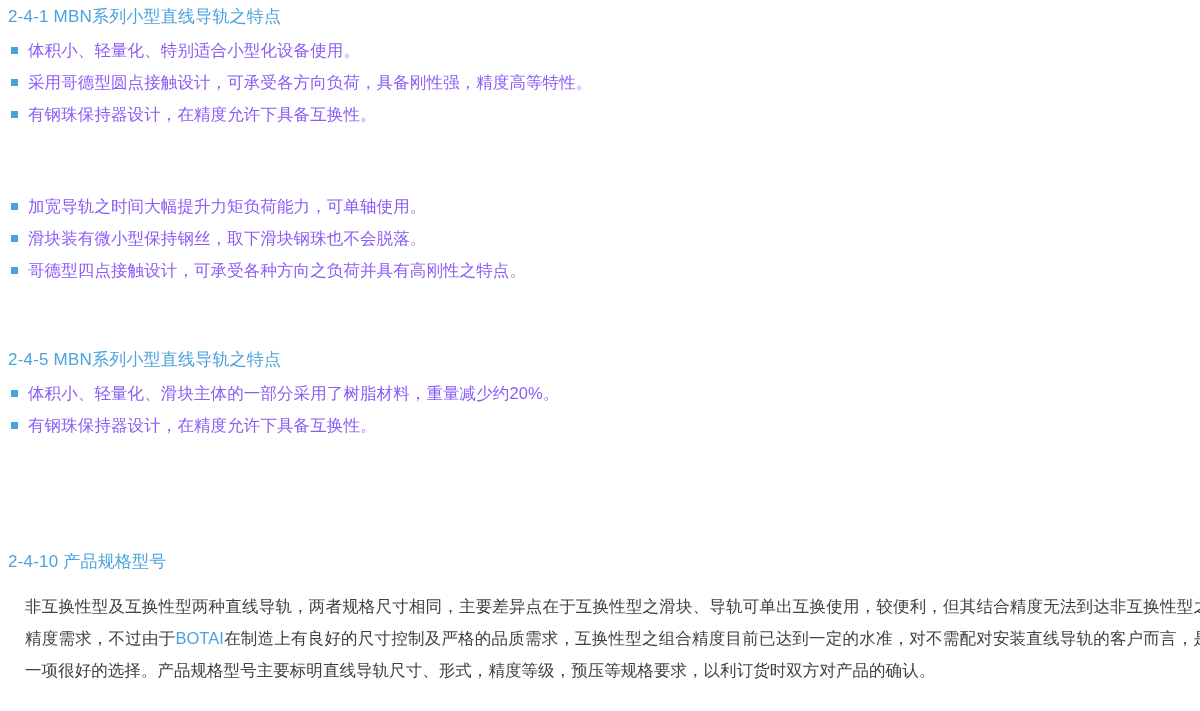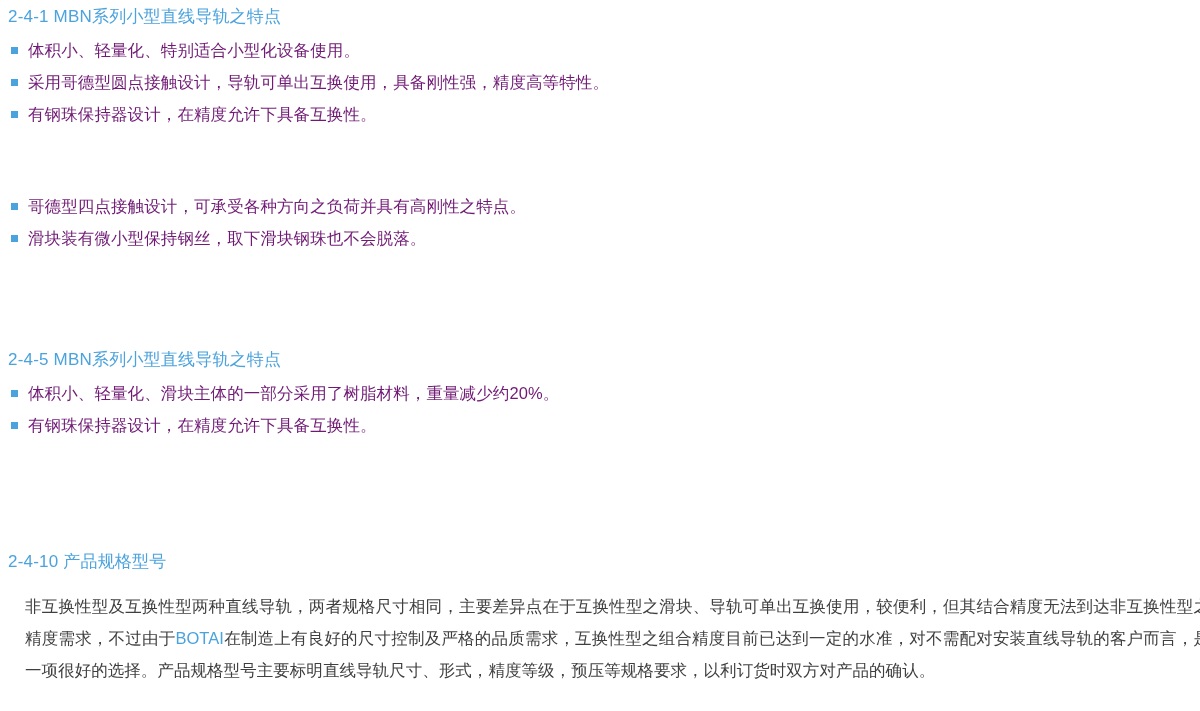--- a/index.html
+++ b/index.html
@@ -35,21 +35,21 @@
   .bullets {
     list-style: none;
     margin: 0;
     padding: 0;
   }
   .bullets li {
     position: relative;
     padding-left: 20px;
     font-size: 16.5px;
     line-height: 32px;
-    color: #701a75;
+    color: #8b5cf6;
     letter-spacing: 0.1px;
   }
   .bullets li .marker {
     position: absolute;
     left: 3px;
     top: 13px;
     width: 7px;
     height: 7px;
     background: #4ba3dd;
     display: block;
@@ -73,29 +73,30 @@
 </style>
 </head>
 <body>
 
 <div class="page">
 
   <div class="section sec1">
     <h2 class="section-title">2-4-1 MBN系列小型直线导轨之特点</h2>
     <ul class="bullets">
       <li><span class="marker"></span><span>体积小、轻量化、特别适合小型化设备使用。</span></li>
-      <li><span class="marker"></span><span>采用哥德型圆点接触设计，导轨可单出互换使用，具备刚性强，精度高等特性。</span></li>
+      <li><span class="marker"></span><span>采用哥德型圆点接触设计，可承受各方向负荷，具备刚性强，精度高等特性。</span></li>
       <li><span class="marker"></span><span>有钢珠保持器设计，在精度允许下具备互换性。</span></li>
     </ul>
   </div>
 
   <div class="section sec2">
     <ul class="bullets">
+      <li><span class="marker"></span><span>加宽导轨之时间大幅提升力矩负荷能力，可单轴使用。</span></li>
+      <li><span class="marker"></span><span>滑块装有微小型保持钢丝，取下滑块钢珠也不会脱落。</span></li>
       <li><span class="marker"></span><span>哥德型四点接触设计，可承受各种方向之负荷并具有高刚性之特点。</span></li>
-      <li><span class="marker"></span><span>滑块装有微小型保持钢丝，取下滑块钢珠也不会脱落。</span></li>
     </ul>
   </div>
 
   <div class="section sec3">
     <h2 class="section-title">2-4-5 MBN系列小型直线导轨之特点</h2>
     <ul class="bullets">
       <li><span class="marker"></span><span>体积小、轻量化、滑块主体的一部分采用了树脂材料，重量减少约20%。</span></li>
       <li><span class="marker"></span><span>有钢珠保持器设计，在精度允许下具备互换性。</span></li>
     </ul>
   </div>

